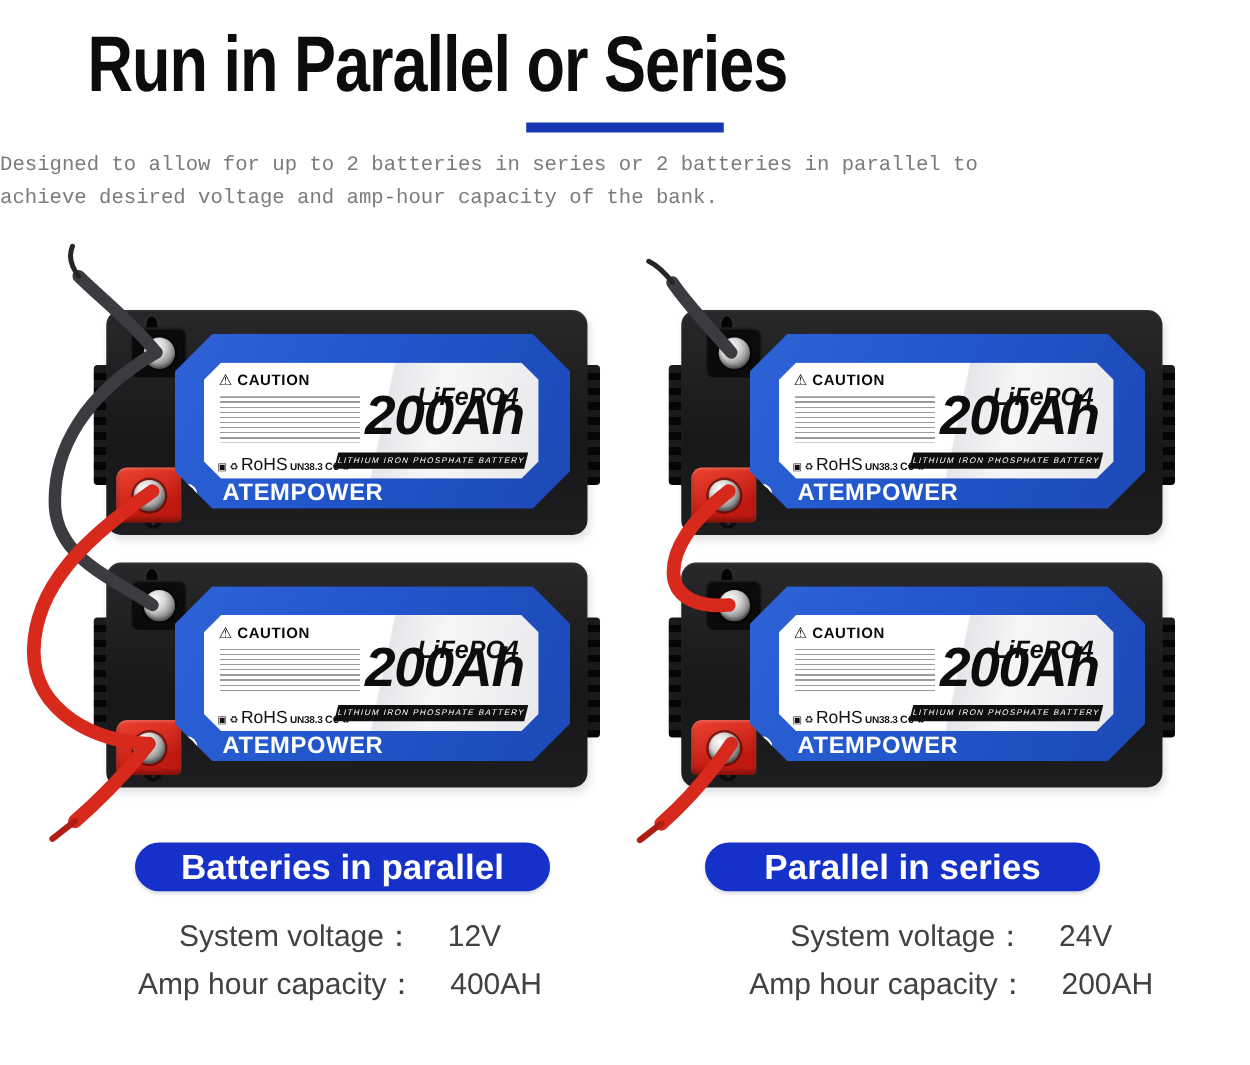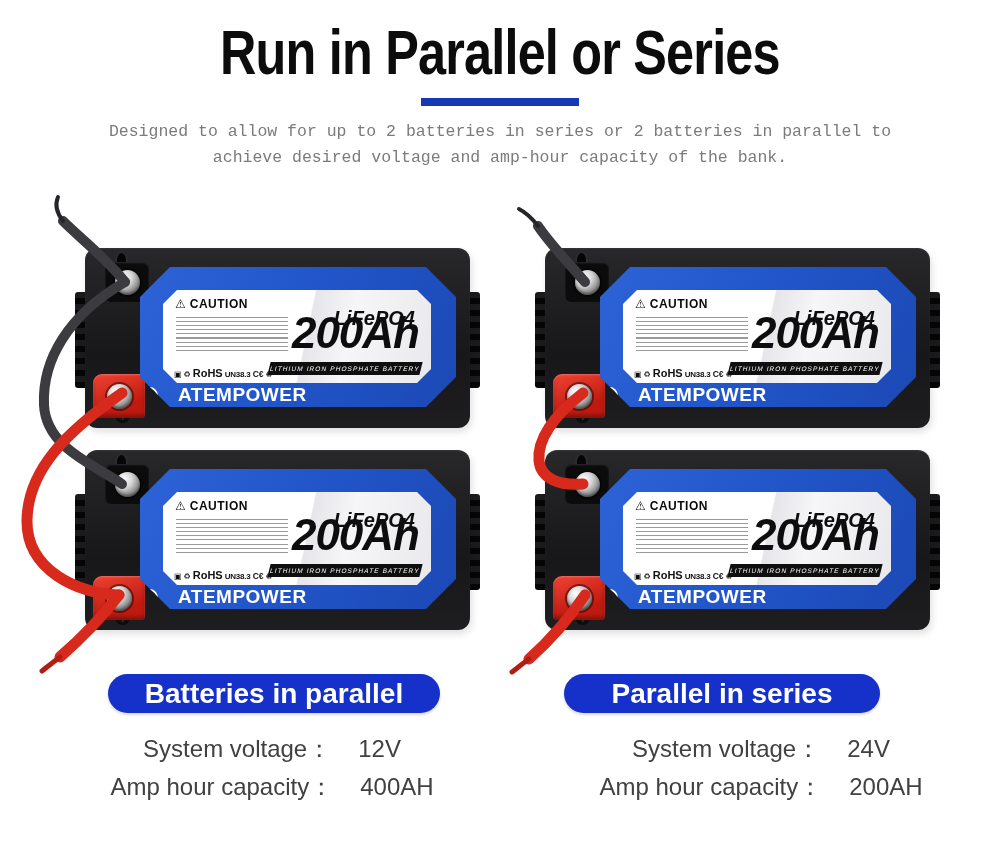--- a/index.html
+++ b/index.html
@@ -1,20 +1,20 @@
 <!DOCTYPE html>
 <html style="--panel-blue: #2256cb; --pill-blue: #1531c9; --divider-blue: #1638b5; --cable-red: #d8291d; --cable-black: #3c3c40;"><head>
 <meta charset="utf-8">
 <style>
   html,body{margin:0;padding:0;background:#fff;}
   .page{position:relative;width:1000px;height:852px;background:#fff;overflow:hidden;
         font-family:"Liberation Sans",sans-serif;}
 
   
-  header{position:absolute;top:0;left:0;right:0;text-align:center;}
+  header{position:absolute;top:0;left:0;right:0;text-align:left;}
   h1{margin:18px 0 0;font-size:63px;font-weight:900;color:#0c0c0c;line-height:1.08;}
   h1 span{display:inline-block;transform:scaleX(.8);letter-spacing:-1px;white-space:nowrap;}
   .divider{width:158px;height:8px;margin:12px auto 0;background:var(--divider-blue,#1638b5);}
   .subtitle{margin:13px auto 0;font-size:16.5px;color:#7b7b7b;line-height:1.6;font-family:Liberation Mono, monospace;}
 
   
   .battery-slot{position:absolute;width:385px;height:180px;}
   .battery{position:absolute;inset:0;}
   .case{position:absolute;inset:0;border-radius:12px;
         background:linear-gradient(180deg,#28282b,#17171a 60%,#1e1e21);
@@ -46,21 +46,21 @@
   .label{position:absolute;left:23px;top:23px;width:268px;height:93px;
          background:linear-gradient(102deg,#ffffff 0 53%,#e6e6ea 53.5%,#f6f6f8 68%,#e9e9ed 100%);
          clip-path:polygon(14px 0,calc(100% - 14px) 0,100% 14px,100% calc(100% - 14px),
                    calc(100% - 14px) 100%,14px 100%,0 calc(100% - 14px),0 14px);}
   .caution-row{position:absolute;left:12px;top:7px;display:flex;align-items:center;gap:4px;color:#0a0a0a;}
   .tri{font-size:12px;line-height:1;}
   .caution-text{font-size:12px;font-weight:800;letter-spacing:.5px;}
   .fine-lines{position:absolute;left:13px;top:27px;width:112px;height:37px;
               background:repeating-linear-gradient(to bottom,#9b9b9b 0 1px,transparent 1px 4.1px);}
   .cert-row{position:absolute;left:11px;bottom:4px;display:flex;align-items:baseline;gap:2px;color:#111;}
-  .ci{font-size:8px;} .c-rohs{font-size:11px;font-weight:700;} 
+  .ci{font-size:8px;} .c-rohs{font-size:14px;font-weight:400;} 
   .c-un{font-size:8px;font-weight:800;letter-spacing:-.2px;} .c-ce{font-size:8.5px;font-weight:700;}
   .chem{position:absolute;top:17px;right:16px;font-size:20px;font-weight:800;font-style:italic;color:#0d0d0d;}
   .cap{position:absolute;top:21px;right:12px;font-size:44px;line-height:1;font-weight:800;
        font-style:italic;color:#0d0d0d;letter-spacing:-1px;}
   .bar{position:absolute;right:10px;bottom:8px;width:152px;height:13px;background:#0f0f0f;
        transform:skewX(-14deg);display:flex;align-items:center;justify-content:center;}
   .bar span{font-size:6.5px;letter-spacing:1.1px;color:#fff;white-space:nowrap;}
   .brand-row{position:absolute;left:0;right:0;bottom:1px;height:22px;
              display:flex;align-items:center;justify-content:flex-start;gap:19px;}
   .brand-text{color:#fff;font-size:19px;font-weight:800;letter-spacing:.5px;}

